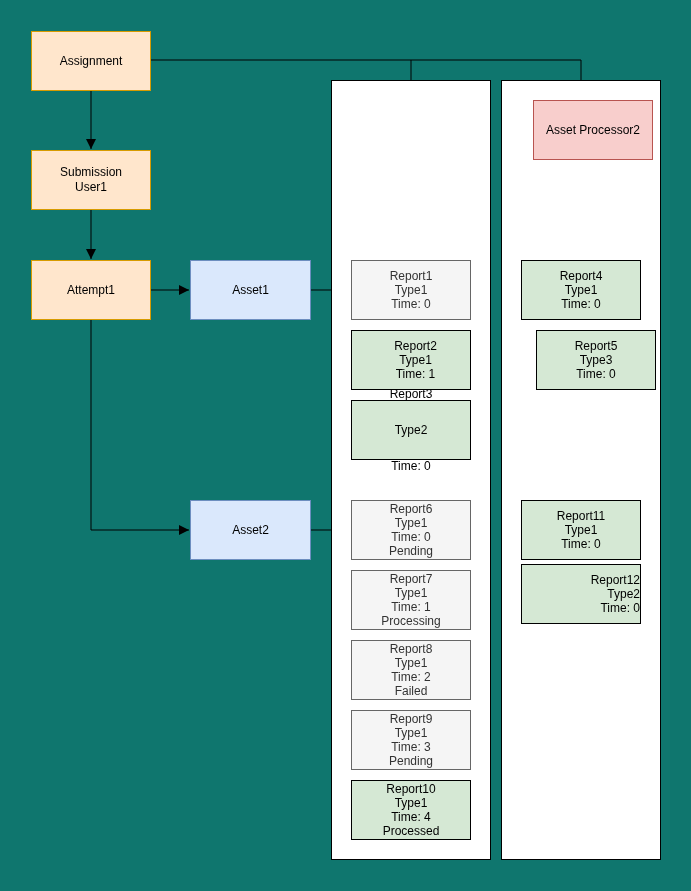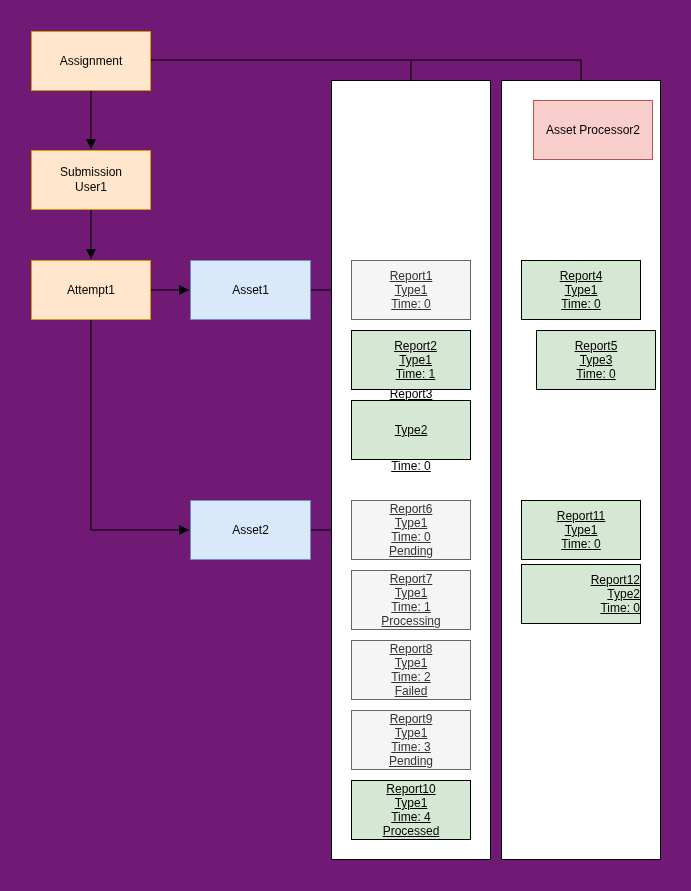--- a/index.html
+++ b/index.html
@@ -1,20 +1,20 @@
 <!DOCTYPE html>
 <html><head>
 <meta charset="utf-8">
 <style>
   html, body { margin: 0; padding: 0; background: #ffffff; }
   .canvas {
     position: relative;
     width: 691px;
     height: 891px;
-    background: #701a75;
+    background: #0f766e;
     font-family: "Liberation Sans", sans-serif;
     overflow: hidden;
   }
   .edges {
     position: absolute;
     left: 0; top: 0;
     width: 691px; height: 891px;
   }
   .node {
     position: absolute;
@@ -35,21 +35,20 @@
     background: #ffffff;
   }
   .orange { background: #ffe6cc; border: 1px solid #d79b00; }
   .blue   { background: #dae8fc; border: 1px solid #6c8ebf; }
   .red    { background: #f8cecc; border: 1px solid #b85450; }
   .green  { background: #d5e8d4; border: 1px solid #000000; }
   .gray   { background: #f5f5f5; border: 1px solid #666666; color: #333333; }
   .report {
     flex-direction: column;
     line-height: 14px;
-    text-decoration: underline;
   }
   .rline { display: block; }
 </style>
 </head>
 <body>
 
 <div class="canvas">
 
   <svg class="edges" viewBox="0 0 691 891" xmlns="http://www.w3.org/2000/svg">
     <defs>

